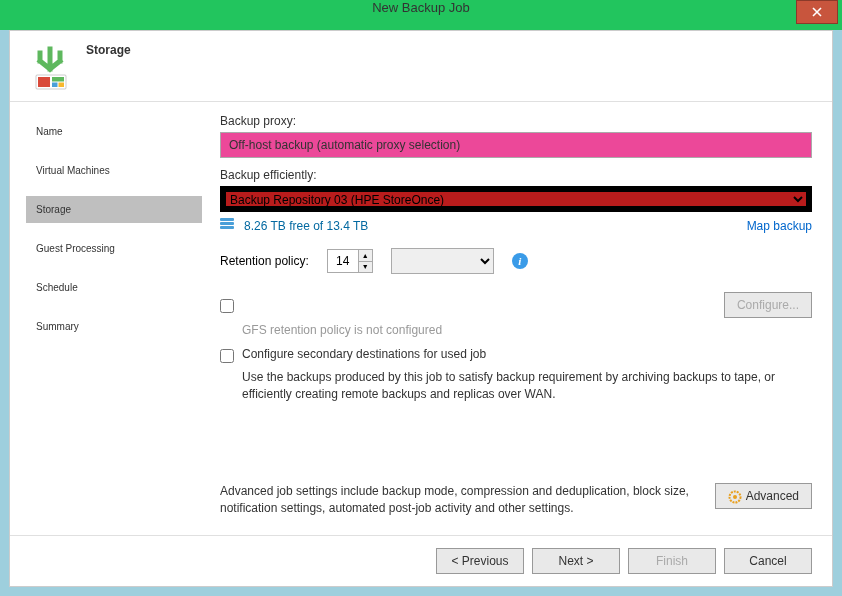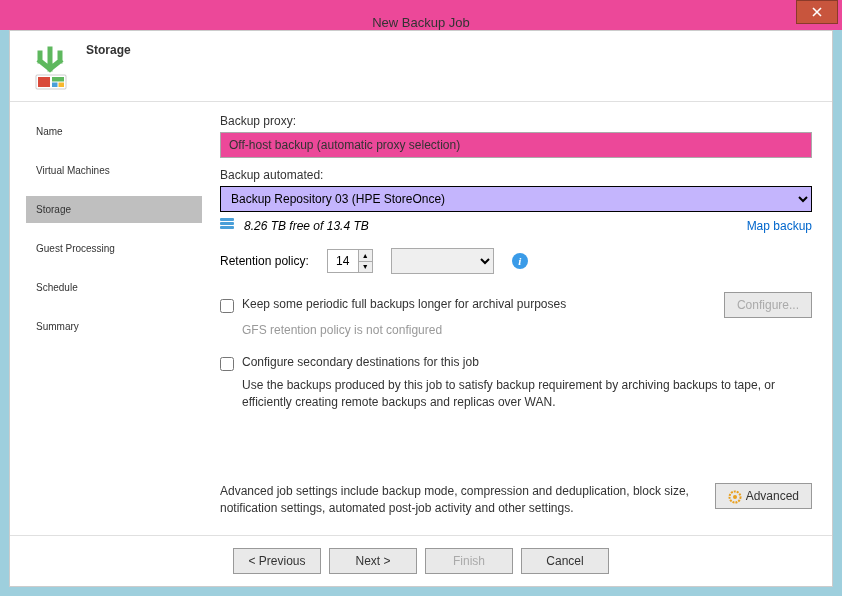--- a/index.html
+++ b/index.html
@@ -1,58 +1,58 @@
 <!DOCTYPE html>
 <html><head>
 <meta charset="utf-8">
 <style>
 * { box-sizing: border-box; margin: 0; padding: 0; }
 body { font-family: "Segoe UI", Tahoma, sans-serif; font-size: 12px; background: #9ecfdd; width: 842px; height: 596px; overflow: hidden; }
 .window { width: 842px; height: 596px; background: #9ecfdd; }
-.titlebar { height: 30px; background: #ec4899; display: flex; align-items: flex-end; position: relative; }
+.titlebar { height: 30px; background: #22c55e; display: flex; align-items: flex-start; position: relative; }
 .titlebar-text { flex: 1; text-align: center; color: #333; font-size: 13px; }
 .close-btn { width: 42px; height: 24px; background: #c8553d; color: #fff; display: flex; align-items: center; justify-content: center; position: absolute; right: 4px; top: 0; font-size: 14px; font-weight: bold; cursor: pointer; border: 1px solid #8a3a2a; }
 .content { background: #fff; margin: 0 9px 9px 9px; height: 557px; display: flex; flex-direction: column; border: 1px solid #ccc; }
 .header { display: flex; padding: 12px 16px 10px 16px; border-bottom: 1px solid #e0e0e0; }
 .header-icon { width: 48px; height: 48px; margin-right: 12px; position: relative; }
 .header-text { flex: 1; }
 .header-title { font-weight: bold; font-size: 12px; color: #333; margin-bottom: 4px; }
 .header-desc { font-size: 12px; color: #333; line-height: 1.4; }
 .body { display: flex; flex: 1; overflow: hidden; }
 .sidebar { width: 200px; padding: 16px 8px 0 16px; }
 .sidebar-item { padding: 8px 10px; color: #333; font-size: 10px; cursor: pointer; margin-bottom: 12px; }
 .sidebar-item.active { background: #bfbfbf; }
 .main { flex: 1; padding: 12px 20px 12px 10px; display: flex; flex-direction: column; }
 .field-label { font-size: 12px; color: #333; margin-bottom: 4px; }
 .row { display: flex; gap: 8px; margin-bottom: 10px; align-items: center; }
 .text-input { flex: 1; height: 26px; border: 1px solid #aaa; padding: 0 8px; font-size: 12px; background: #ec4899; color: #333; font-family: inherit; }
 .btn { height: 26px; min-width: 88px; border: 1px solid #999; background: #e9e9e9; font-size: 12px; cursor: pointer; color: #333; padding: 0 12px; font-family: inherit; }
 .btn:disabled { color: #aaa; cursor: default; }
-.select { height: 26px; border: 1px solid #000000; padding: 0 6px; font-size: 12px; background: #c4b5fd; width: 100%; font-family: inherit; }
+.select { height: 26px; border: 6px solid #000000; padding: 0 0; font-size: 12px; background: #b91c1c; width: 100%; font-family: inherit; }
 .free-space-row { display: flex; align-items: center; margin-bottom: 14px; }
 .disk-icon { width: 16px; height: 16px; margin-right: 8px; }
 .disk-icon span { display: block; width: 14px; height: 3px; background: #4a9fd8; margin-bottom: 1px; border-radius: 1px; }
 .link { color: #0066cc; cursor: pointer; font-size: 12px; }
 .retention-row { display: flex; align-items: center; gap: 18px; margin-bottom: 18px; }
 .spinner { width: 46px; height: 24px; border: 1px solid #aaa; display: flex; }
 .spinner input { width: 30px; border: none; text-align: center; font-size: 12px; font-family: inherit; }
 .spinner-btns { width: 14px; display: flex; flex-direction: column; border-left: 1px solid #aaa; }
 .spinner-btns div { flex: 1; display: flex; align-items: center; justify-content: center; font-size: 7px; background: #eee; cursor: pointer; user-select: none; }
 .spinner-btns div:first-child { border-bottom: 1px solid #aaa; }
 .small-select { height: 16px; border: 1px solid #aaa; font-size: 12px; padding: 12px 4px; font-family: inherit; }
 .info-icon { width: 16px; height: 16px; border-radius: 50%; background: #3a9be8; color: #fff; display: inline-flex; align-items: center; justify-content: center; font-size: 11px; font-weight: bold; font-style: italic; font-family: serif; cursor: pointer; }
 .check-row { display: flex; align-items: flex-start; gap: 8px; margin-bottom: 6px; }
 .check-row input[type=checkbox] { width: 14px; height: 14px; margin-top: 2px; cursor: pointer; }
 .check-label { font-size: 12px; color: #333; flex: 1; }
-.check-sub { font-size: 12px; color: #999; margin-left: 22px; margin-bottom: 16px; line-height: 1.4; }
+.check-sub { font-size: 12px; color: #999; margin-left: 22px; margin-bottom: 8px; line-height: 1.4; }
 .check-sub-dark { font-size: 12px; color: #333; margin-left: 22px; margin-bottom: 16px; line-height: 1.4; }
 .spacer { flex: 1; }
 .advanced-row { display: flex; align-items: flex-start; gap: 18px; margin-bottom: 6px; }
 .advanced-text { font-size: 12px; color: #333; flex: 1; line-height: 1.4; }
-.footer { border-top: 1px solid #e0e0e0; padding: 12px 6px; display: flex; justify-content: center; gap: 8px; }
+.footer { border-top: 1px solid #e0e0e0; padding: 12px 20px; display: flex; justify-content: flex-end; gap: 8px; }
 .gear-icon { width: 14px; height: 14px; display: inline-block; vertical-align: middle; margin-right: 4px; }
 .check-with-btn { display: flex; align-items: center; margin-bottom: 4px; }
 </style>
 </head>
 <body>
 
 <div class="window">
   <div class="titlebar">
     <div class="titlebar-text">New Backup Job</div>
     <div class="close-btn">
@@ -88,34 +88,34 @@
         <div class="sidebar-item">Schedule</div>
         <div class="sidebar-item">Summary</div>
       </div>
 
       <div class="main">
         <div class="field-label">Backup proxy:</div>
         <div class="row">
           <input class="text-input" readonly="" value="Off-host backup (automatic proxy selection)" style="">
         </div>
 
-        <div class="field-label">Backup automated:</div>
+        <div class="field-label">Backup efficiently:</div>
         <div class="row" style="margin-bottom:6px;">
           <select class="select">
             <option>Backup Repository 03 (HPE StoreOnce)</option>
           </select>
         </div>
 
         <div class="free-space-row">
           <div class="disk-icon">
               <span></span>
               <span></span>
               <span></span>
             </div>
-          <div style="flex:1;font-size:12px;color:#000000;font-style:italic;">8.26 TB free of 13.4 TB</div>
+          <div style="flex:1;font-size:12px;color:#0369a1;">8.26 TB free of 13.4 TB</div>
           <span class="link">Map backup</span>
         </div>
 
         <div class="retention-row">
           <span style="font-size:12px;">Retention policy:</span>
           <div class="spinner">
             <input type="text" value="14" style="">
             <div class="spinner-btns">
               <div>▲</div>
               <div>▼</div>
@@ -123,29 +123,28 @@
           </div>
           <select class="small-select">
             <option>restore points</option>
           </select>
           <span class="info-icon">i</span>
         </div>
 
         <div class="check-with-btn">
           <div class="check-row" style="flex:1;margin-bottom:0;">
             <input type="checkbox" style="">
-            <span class="check-label">Keep some periodic full backups longer for archival purposes</span>
           </div>
           <button class="btn" disabled="">Configure...</button>
         </div>
         <div class="check-sub">GFS retention policy is not configured</div>
 
         <div class="check-row">
           <input type="checkbox" style="">
-          <span class="check-label">Configure secondary destinations for this job</span>
+          <span class="check-label">Configure secondary destinations for used job</span>
         </div>
         <div class="check-sub-dark">Use the backups produced by this job to satisfy backup requirement by archiving backups to tape, or efficiently creating remote backups and replicas over WAN.</div>
 
         <div class="spacer"></div>
 
         <div class="advanced-row">
           <div class="advanced-text">Advanced job settings include backup mode, compression and deduplication, block size, notification settings, automated post-job activity and other settings.</div>
           <button class="btn">
             <svg class="gear-icon" viewBox="0 0 14 14">
                 <circle cx="7" cy="7" r="5.5" fill="none" stroke="#e8a020" stroke-width="2" stroke-dasharray="2 1"></circle>

